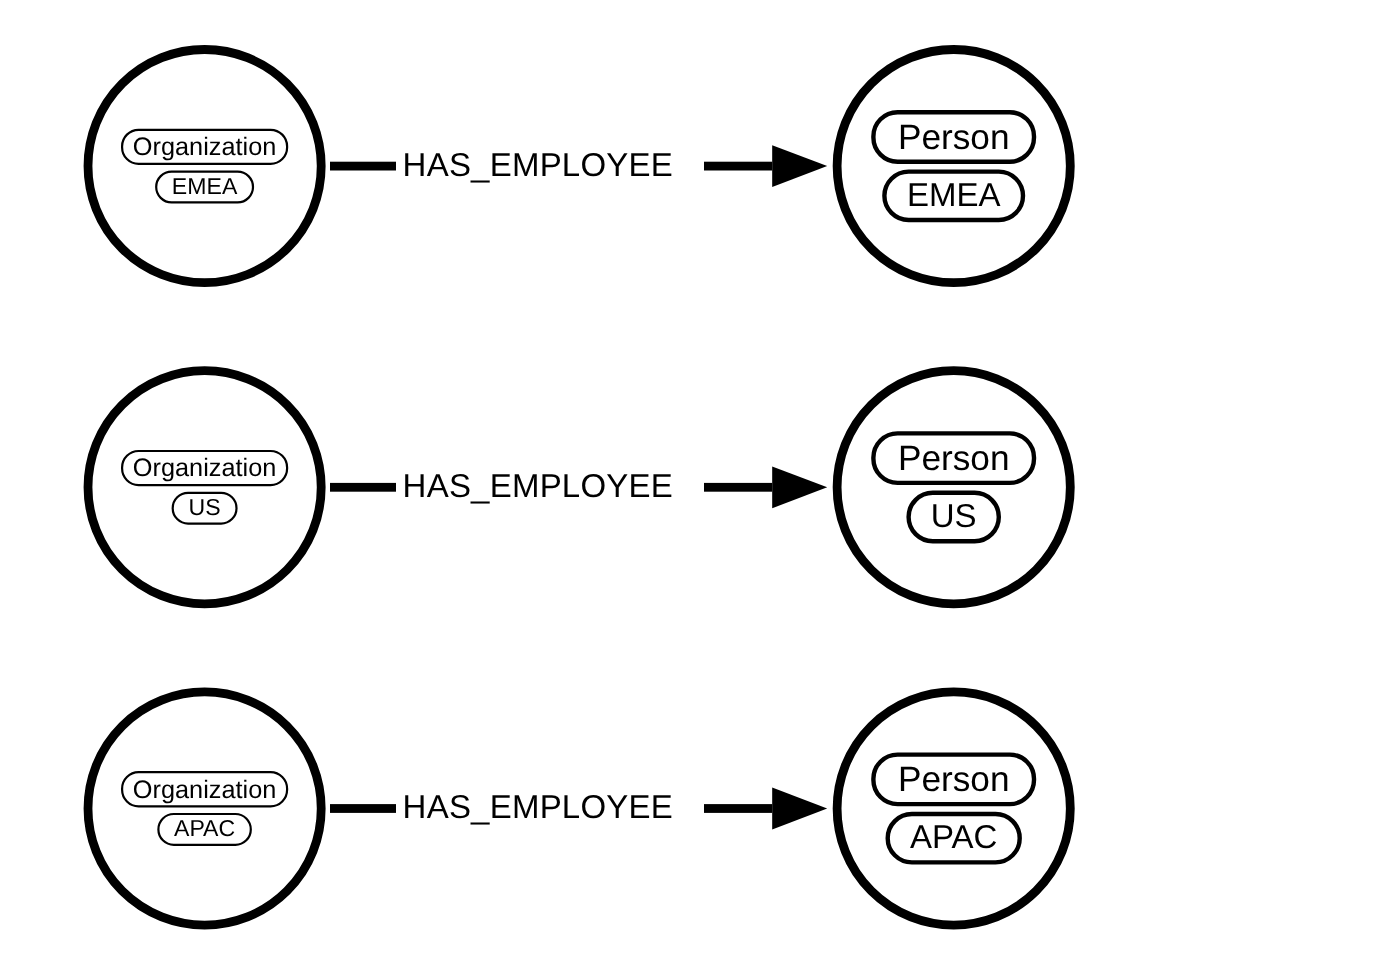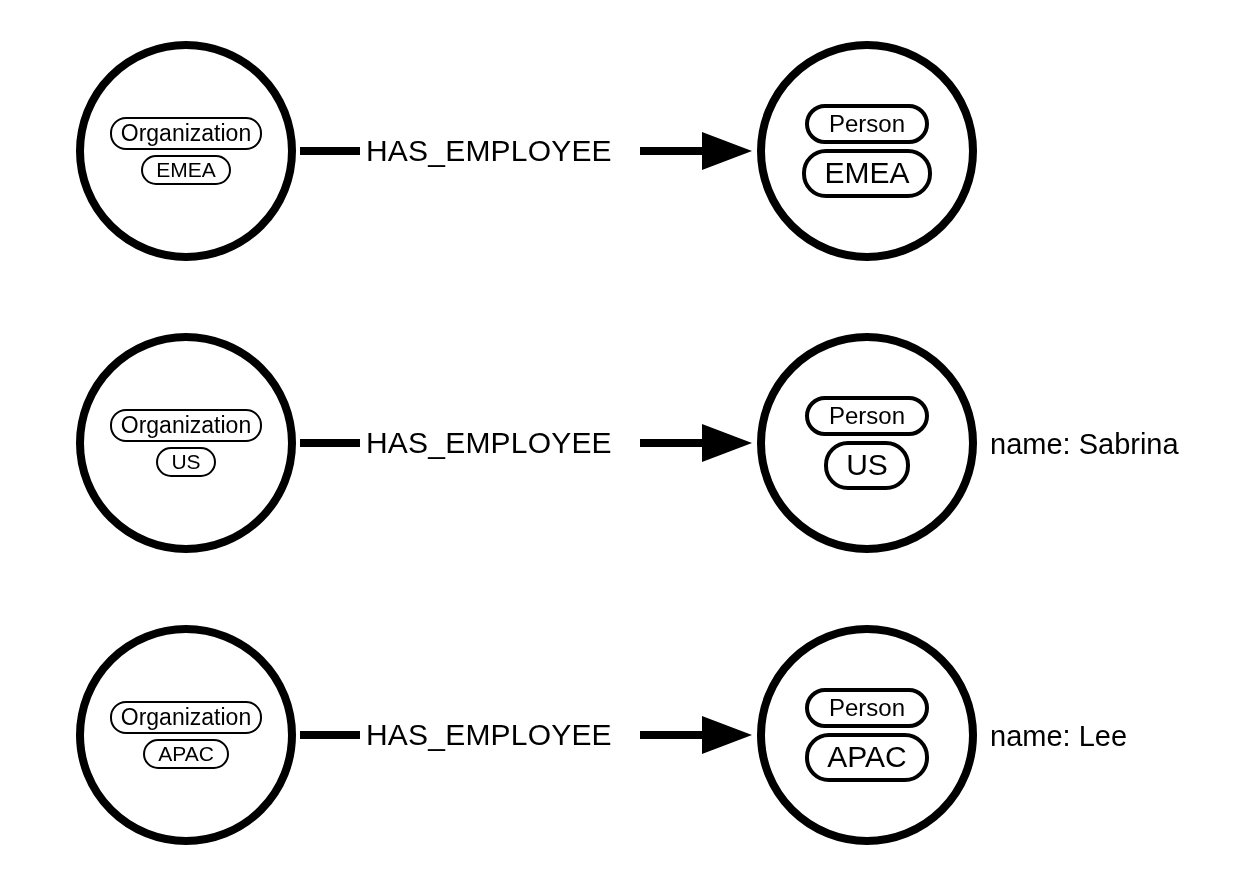--- a/index.html
+++ b/index.html
@@ -58,21 +58,21 @@
   .src-type {
     font-size: 23px;
     padding: 1px 9px;
   }
   .src-region {
     font-size: 21px;
     border-width: 2.5px;
     padding: 1px 13px;
   }
   .tgt-type {
-    font-size: 24px;
+    font-size: 32px;
     border-width: 4px;
     border-radius: 24px;
     padding: 2px 20px;
   }
   .tgt-region {
     font-size: 30px;
     border-width: 4px;
     border-radius: 24px;
     padding: 3px 18px;
   }
@@ -142,32 +142,30 @@
       <div class="pill src-region">US</div>
     </div>
     <div class="seg start"></div>
     <div class="edge-label">HAS_EMPLOYEE</div>
     <div class="seg end"></div>
     <div class="arrowhead"></div>
     <div class="node target">
       <div class="pill tgt-type">Person</div>
       <div class="pill tgt-region">US</div>
     </div>
-    <div class="prop">name: Sabrina</div>
   </div>
 
   <div class="row r2">
     <div class="node source">
       <div class="pill src-type">Organization</div>
       <div class="pill src-region">APAC</div>
     </div>
     <div class="seg start"></div>
     <div class="edge-label">HAS_EMPLOYEE</div>
     <div class="seg end"></div>
     <div class="arrowhead"></div>
     <div class="node target">
       <div class="pill tgt-type">Person</div>
       <div class="pill tgt-region">APAC</div>
     </div>
-    <div class="prop">name: Lee</div>
   </div>
 
 </div>
 
 </body></html>

